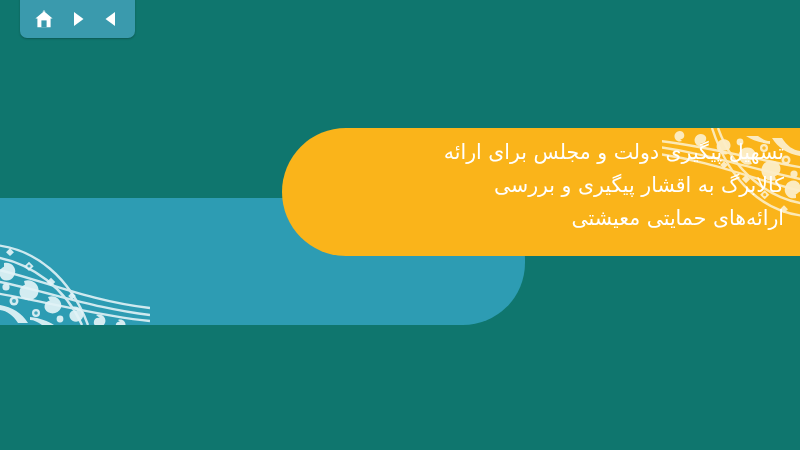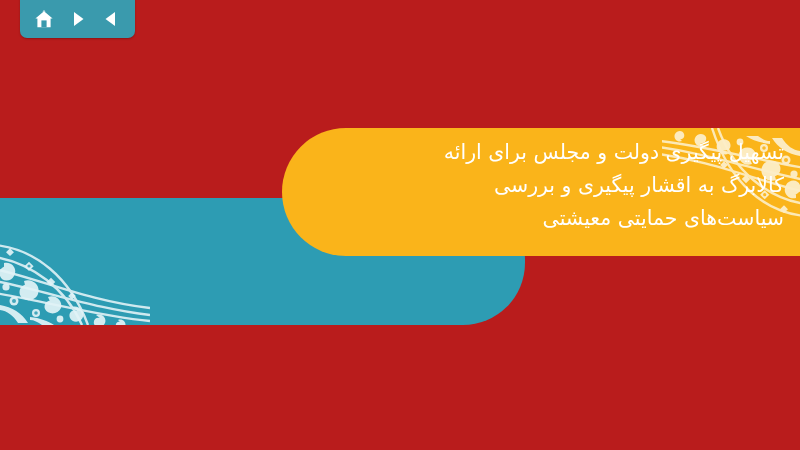--- a/index.html
+++ b/index.html
@@ -10,21 +10,21 @@
   }
   body {
     font-family: "DejaVu Sans", sans-serif;
   }
 
   .stage {
     position: relative;
     width: 800px;
     height: 450px;
     overflow: hidden;
-    background: #b91c1c;
+    background: #0f766e;
   }
 
   
   .navbar {
     position: absolute;
     left: 20px;
     top: -6px;
     width: 115px;
     height: 44px;
     background: #3a9aad;
@@ -214,16 +214,16 @@
         <circle cx="124" cy="32" r="2"></circle>
         <circle cx="102" cy="20" r="1.8"></circle>
         <circle cx="102.7" cy="66.7" r="1.6"></circle>
       </g>
     </svg>
   </div>
 
   <div class="title-block">
     <div class="title-line l1">تسهیل پیگیری دولت و مجلس برای ارائه</div>
     <div class="title-line l2">کالابرگ به اقشار پیگیری و بررسی</div>
-    <div class="title-line l3">سیاست‌های حمایتی معیشتی</div>
+    <div class="title-line l3">ارائه‌های حمایتی معیشتی</div>
   </div>
 
 </div>
 
 </body></html>

